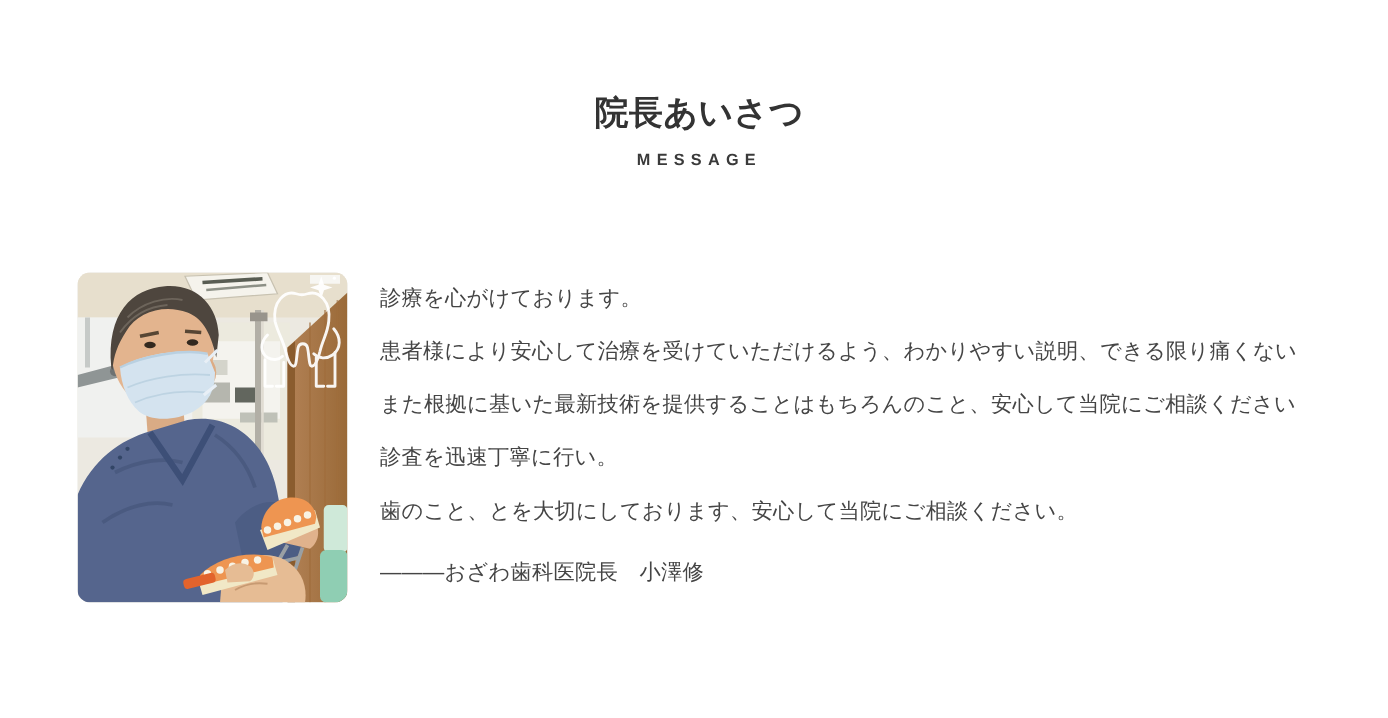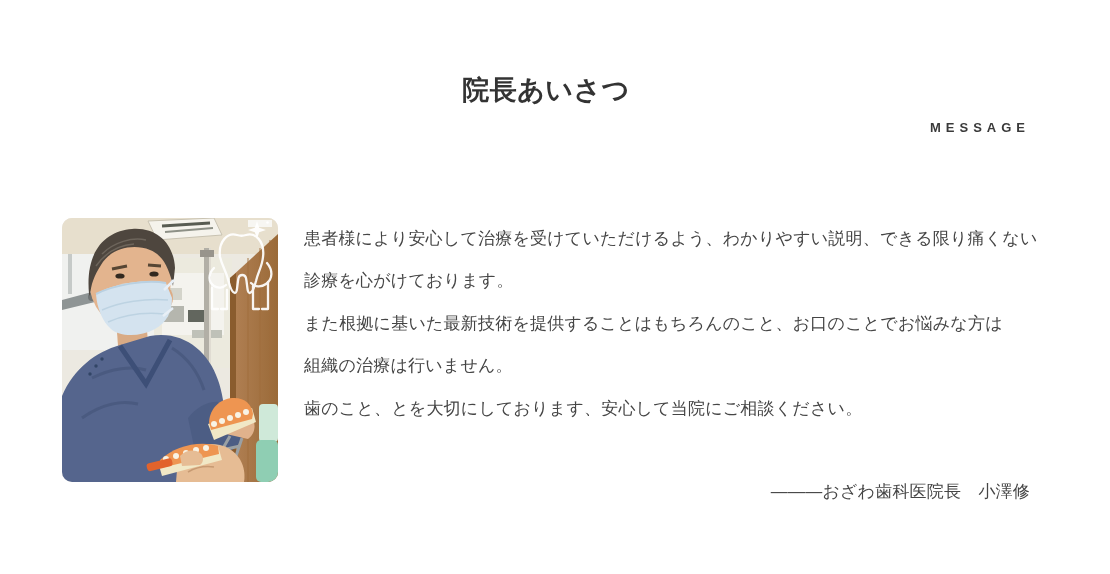--- a/index.html
+++ b/index.html
@@ -10,35 +10,35 @@
   body {
     width: 1110px;
     height: 574px;
     overflow: hidden;
     font-family: "Liberation Sans", "DejaVu Sans", sans-serif;
   }
   .section {
     box-sizing: border-box;
     width: 1110px;
     height: 574px;
-    padding: 74px 80px 0 62px;
+    padding: 74px 53px 0 62px;
     border-radius: 12px;
   }
   .section-title {
     margin: 0;
     text-align: center;
     font-size: 27px;
     line-height: 1.2;
     font-weight: 700;
     color: #333333;
     letter-spacing: 0.5px;
   }
   .section-subtitle {
     margin-top: 13px;
-    text-align: right;
+    text-align: center;
     font-size: 13px;
     line-height: 1.4;
     font-weight: 700;
     letter-spacing: 5px;
     color: #3a3a3a;
   }
   .content {
     display: flex;
     align-items: flex-start;
     gap: 26px;
@@ -58,25 +58,24 @@
     min-width: 0;
   }
   .message-line {
     font-size: 17px;
     line-height: 42.5px;
     color: #454545;
     white-space: nowrap;
     letter-spacing: 0.2px;
   }
   .signature {
-    margin-top: 50px;
+    margin-top: 16px;
     font-size: 17px;
     line-height: 1.4;
     color: #454545;
-    text-align: right;
     letter-spacing: 0.2px;
   }
 </style>
 </head>
 <body>
 
 <div class="section">
 
   <h2 class="section-title">院長あいさつ</h2>
 
@@ -180,23 +179,23 @@
           <path d="M206,64 L206,91 L200,91"></path>
           <path d="M152,50 C146,56 146,64 152,68 C156,70.5 161,70 164,67"></path>
           <path d="M150,70 L150,91 L156,91"></path>
           <path d="M165,72 L165,91 L159,91"></path>
         </g>
       </svg>
     </div>
 
     <div class="text-col">
       <div class="message-lines">
+          <div class="message-line">診療を心がけております。</div>
           <div class="message-line">患者様により安心して治療を受けていただけるよう、わかりやすい説明、できる限り痛くない</div>
-          <div class="message-line">診療を心がけております。</div>
-          <div class="message-line">また根拠に基いた最新技術を提供することはもちろんのこと、お口のことでお悩みな方は</div>
-          <div class="message-line">組織の治療は行いません。</div>
+          <div class="message-line">また根拠に基いた最新技術を提供することはもちろんのこと、安心して当院にご相談ください</div>
+          <div class="message-line">診査を迅速丁寧に行い。</div>
           <div class="message-line">歯のこと、とを大切にしております、安心して当院にご相談ください。</div>
         </div>
       <div class="signature">―――おざわ歯科医院長　小澤修</div>
     </div>
 
   </div>
 </div>
 
 </body></html>

